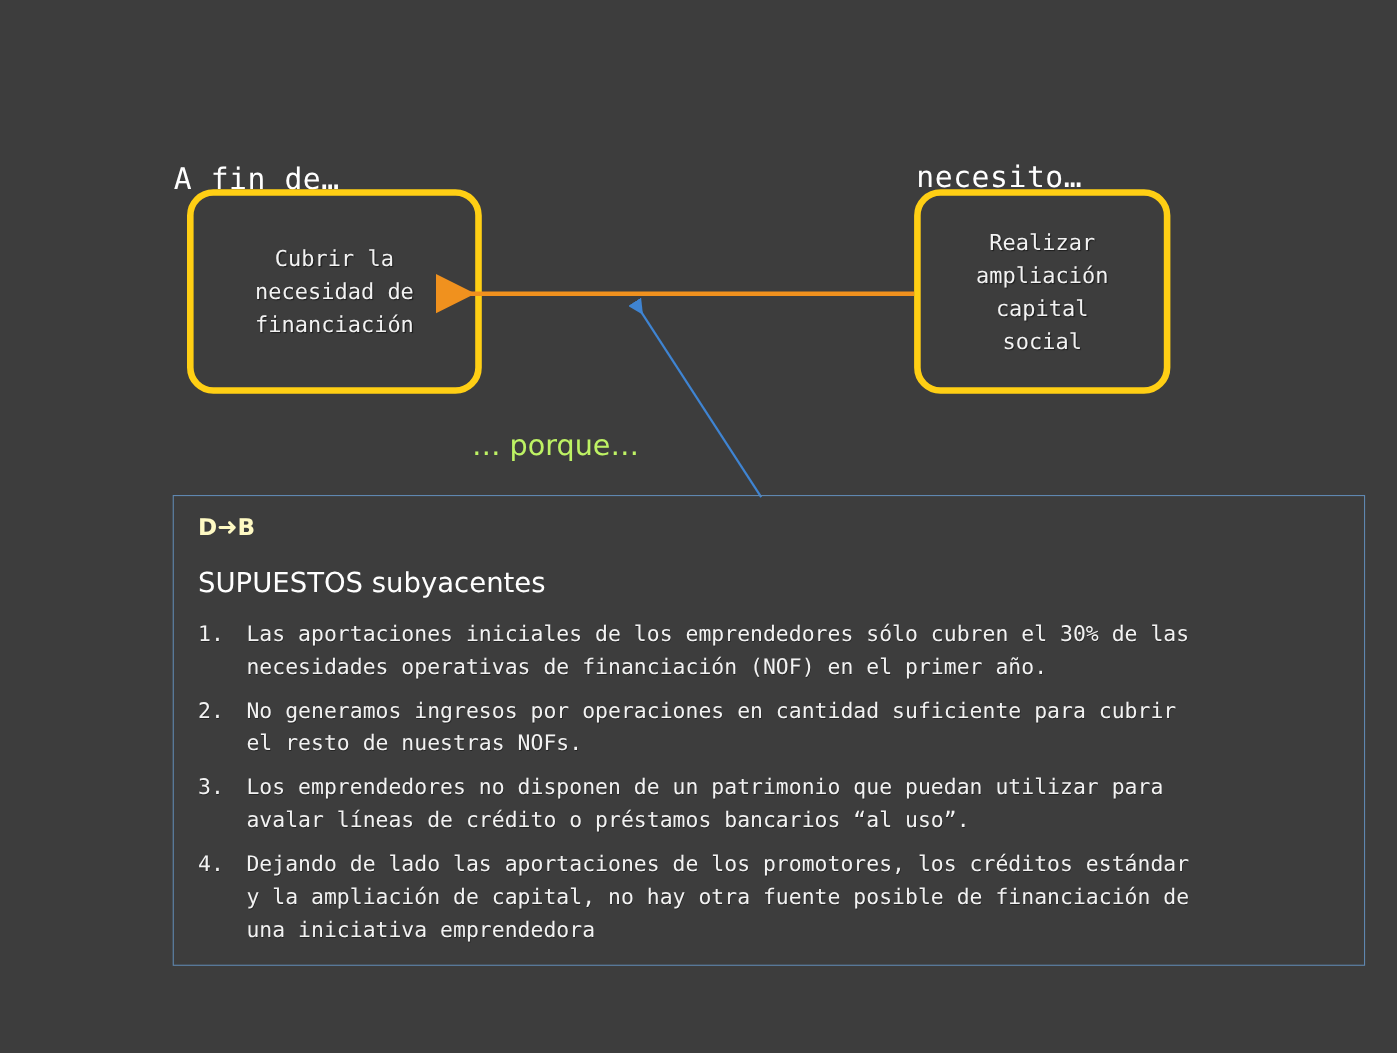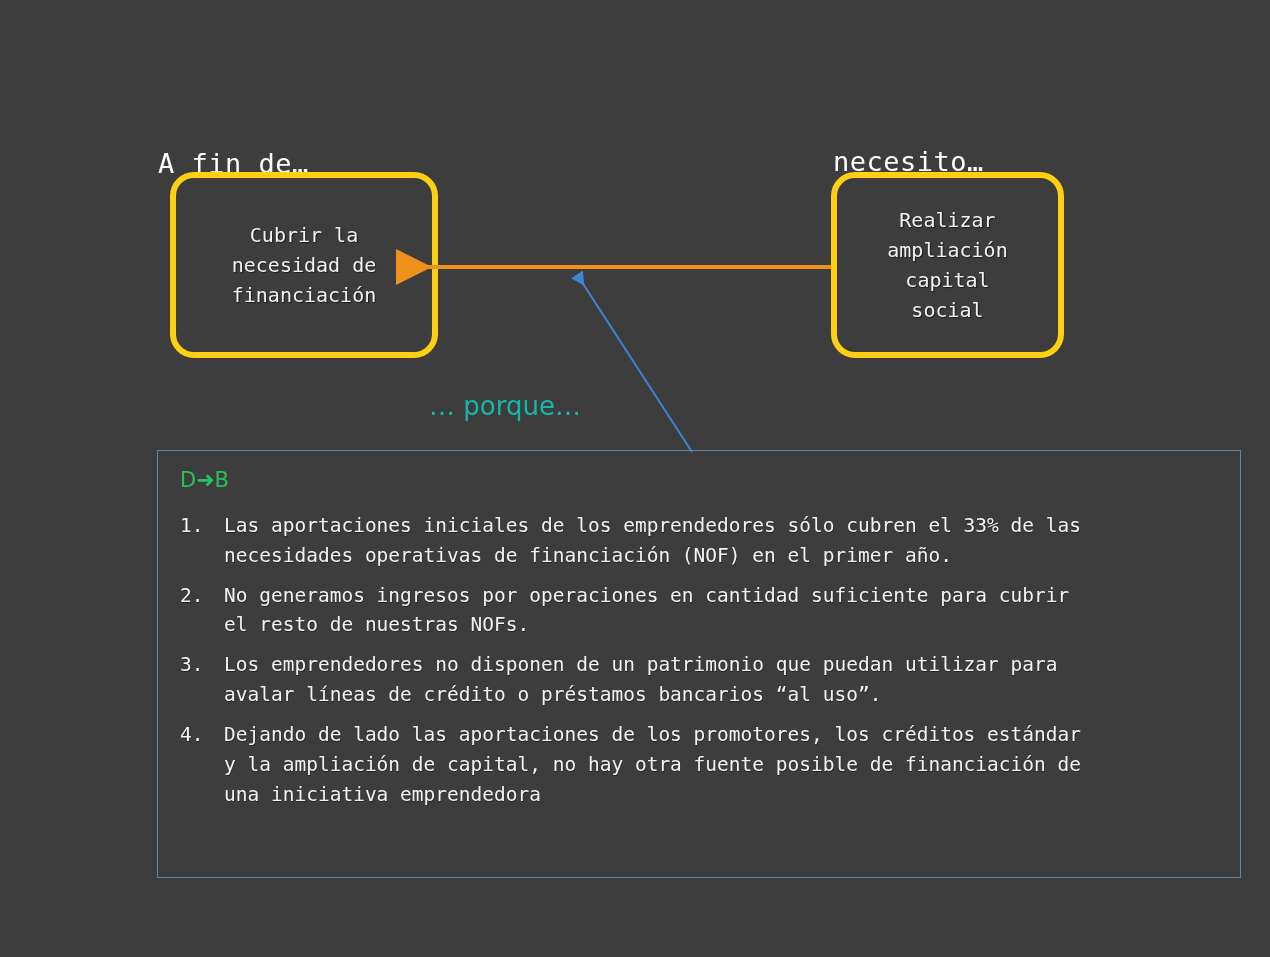--- a/index.html
+++ b/index.html
@@ -65,44 +65,44 @@
     width: 1270px;
     height: 957px;
     pointer-events: none;
   }
 
   
   #label-porque {
     position: absolute;
     left: 429px;
     top: 393px;
-    color: #14b8a6;
+    color: #bef264;
     font-family: "DejaVu Sans", sans-serif;
     font-size: 26px;
     white-space: nowrap;
     line-height: 1;
   }
 
   
   #panel {
     position: absolute;
     left: 157px;
     top: 450px;
     width: 1084px;
     height: 428px;
     box-sizing: border-box;
     border: 1px solid #5f87b0;
     background: transparent;
     padding: 14px 14px 10px 14px;
   }
   #panel-tag {
-    color: #22c55e;
+    color: #fef9c3;
     font-family: "DejaVu Sans", sans-serif;
     font-size: 21px;
-    font-weight: normal;
+    font-weight: bold;
     line-height: 1;
     margin: 4px 0 0 8px;
     letter-spacing: 0px;
     white-space: nowrap;
   }
   #panel-tag .arrow-glyph { font-size: 22px; }
   #panel-title {
     color: #ffffff;
     font-family: "DejaVu Sans", sans-serif;
     font-size: 25px;
@@ -174,25 +174,26 @@
   </svg>
 
   <div id="label-porque">…  porque…</div>
 
   <div id="panel">
 
     <div id="panel-tag">
       <span>D</span><span class="arrow-glyph">➜</span><span>B</span>
     </div>
 
+    <div id="panel-title">SUPUESTOS subyacentes</div>
 
     <ol id="assumption-list">
       <li>
         <span class="num">1.</span>
-        <span class="txt">Las aportaciones iniciales de los emprendedores sólo cubren el 33% de las
+        <span class="txt">Las aportaciones iniciales de los emprendedores sólo cubren el 30% de las
 necesidades operativas de financiación (NOF) en el primer año.</span>
       </li>
       <li>
         <span class="num">2.</span>
         <span class="txt">No generamos ingresos por operaciones en cantidad suficiente para cubrir
 el resto de nuestras NOFs.</span>
       </li>
       <li>
         <span class="num">3.</span>
         <span class="txt">Los emprendedores no disponen de un patrimonio que puedan utilizar para

